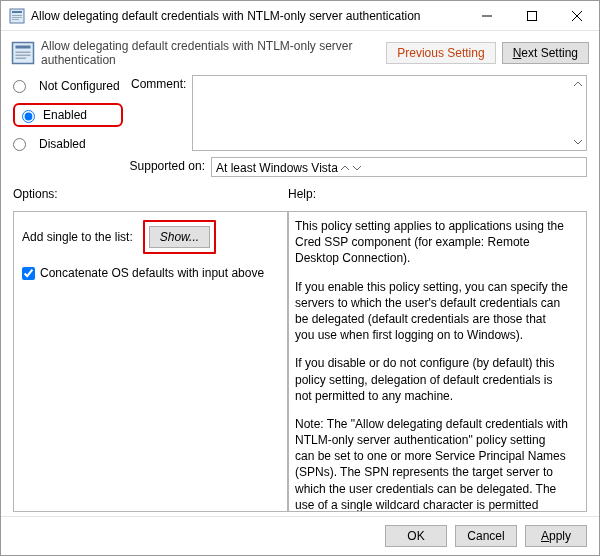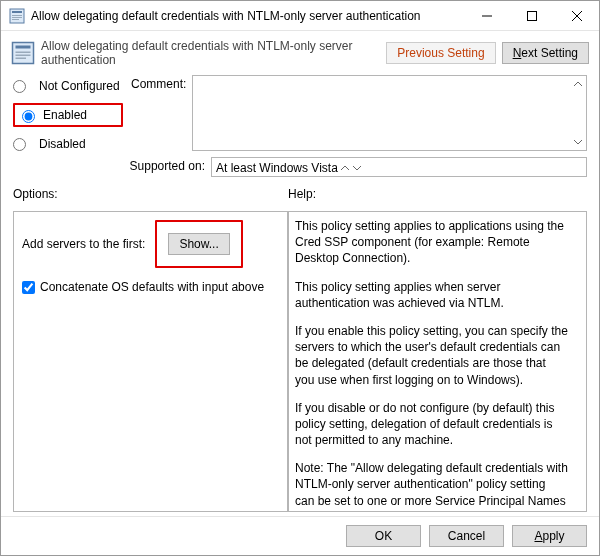--- a/index.html
+++ b/index.html
@@ -44,24 +44,24 @@
   .options-col{display:flex;flex-direction:column;flex:0 0 275px;}
   .help-col{display:flex;flex-direction:column;flex:1;}
   .sec-title{margin-bottom:8px;}
   .options-body{flex:1;border:1px solid #b5b5b5;padding:8px;margin-top:2px;}
   .help-body{flex:1;border:1px solid #b5b5b5;padding:6px 18px 6px 6px;overflow-y:scroll;line-height:1.35;margin-top:2px;}
   .help-body p{margin:0 0 12px 0;}
   .addrow{display:flex;align-items:center;gap:10px;}
   .chkrow{display:flex;align-items:center;gap:5px;margin-top:12px;}
   .chkrow input{margin:0;}
   .footer{display:flex;justify-content:flex-end;gap:8px;padding:8px 12px;border-top:1px solid #e5e5e5;}
-  .footer .btn{width:75px;}
+  .footer .btn{width:62px;}
   .redbox{border:2px solid #e00000;border-radius:1px;}
-  .enabled-wrap{display:inline-flex;align-items:center;gap:5px;padding:2px 12px 2px 2px;}
-  .show-wrap{display:inline-flex;padding:11px;}
+  .enabled-wrap{display:inline-flex;align-items:center;gap:5px;padding:2px 12px 2px 2px;border-radius:6px;}
+  .show-wrap{display:inline-flex;padding:4px;font-style:italic;}
   
   .gp-icon svg{display:block;}
   
   .help-body::-webkit-scrollbar{width:16px;}
   .help-body::-webkit-scrollbar-track{background:#f0f0f0;}
   .help-body::-webkit-scrollbar-thumb{background:#c2c2c2;border:2px solid #f0f0f0;}
 </style>
 </head>
 <body>
 
@@ -162,36 +162,35 @@
             </svg>
         </span>
       </div>
     </div>
 
     <div class="split">
       <div class="options-col">
         <span class="sec-title">Options:</span>
         <div class="options-body">
           <div class="addrow">
-            <span>Add servers to the first:</span>
+            <span>Add single to the list:</span>
             <span class="redbox show-wrap">
               <button class="btn"><span>Show...</span></button>
             </span>
           </div>
           <div class="chkrow">
             <input type="checkbox" id="c1" checked="" style="">
             <label for="c1">Concatenate OS defaults with input above</label>
           </div>
         </div>
       </div>
       <div class="help-col">
         <span class="sec-title">Help:</span>
         <div class="help-body">
           <p>This policy setting applies to applications using the Cred SSP component (for example: Remote Desktop Connection).</p>
-          <p>This policy setting applies when server authentication was achieved via NTLM.</p>
           <p>If you enable this policy setting, you can specify the servers to which the user's default credentials can be delegated (default credentials are those that you use when first logging on to Windows).</p>
           <p>If you disable or do not configure (by default) this policy setting, delegation of default credentials is not permitted to any machine.</p>
           <p>Note: The "Allow delegating default credentials with NTLM-only server authentication" policy setting can be set to one or more Service Principal Names (SPNs). The SPN represents the target server to which the user credentials can be delegated.  The use of a single wildcard character is permitted when specifying the SPN.</p>
         </div>
       </div>
     </div>
   </div>
 
   <div class="footer">
     <button class="btn"><span>OK</span></button>

